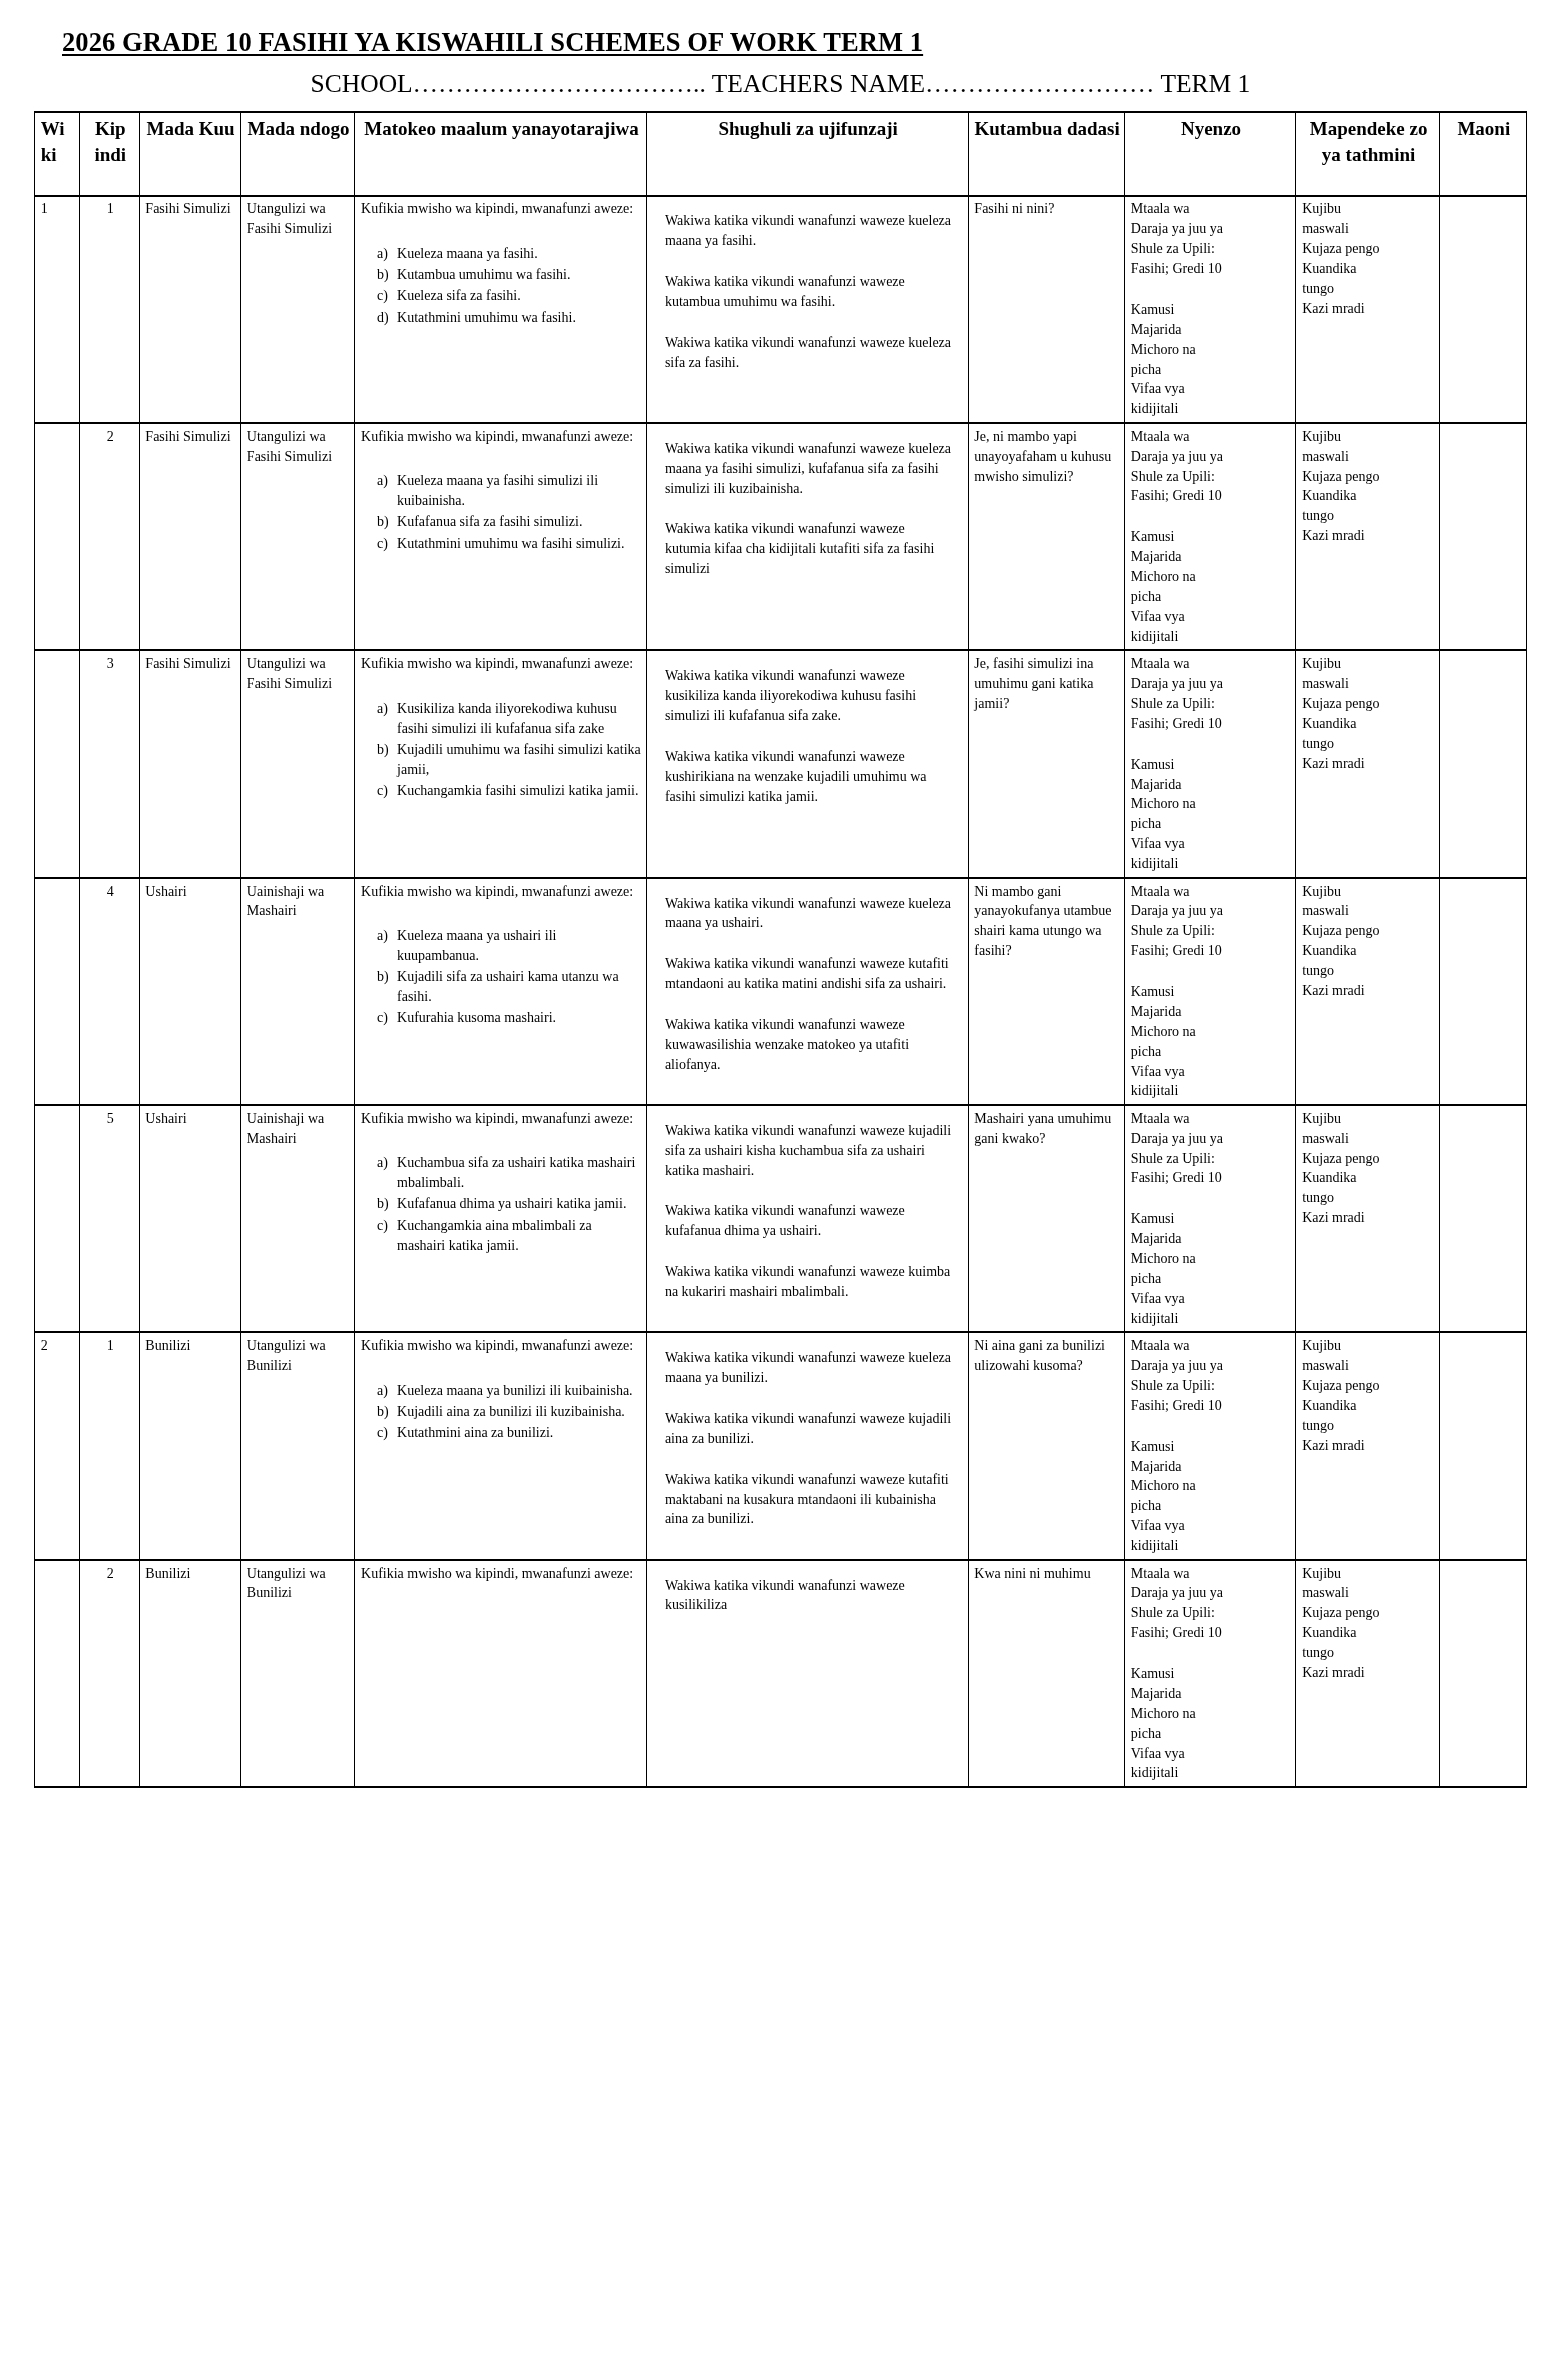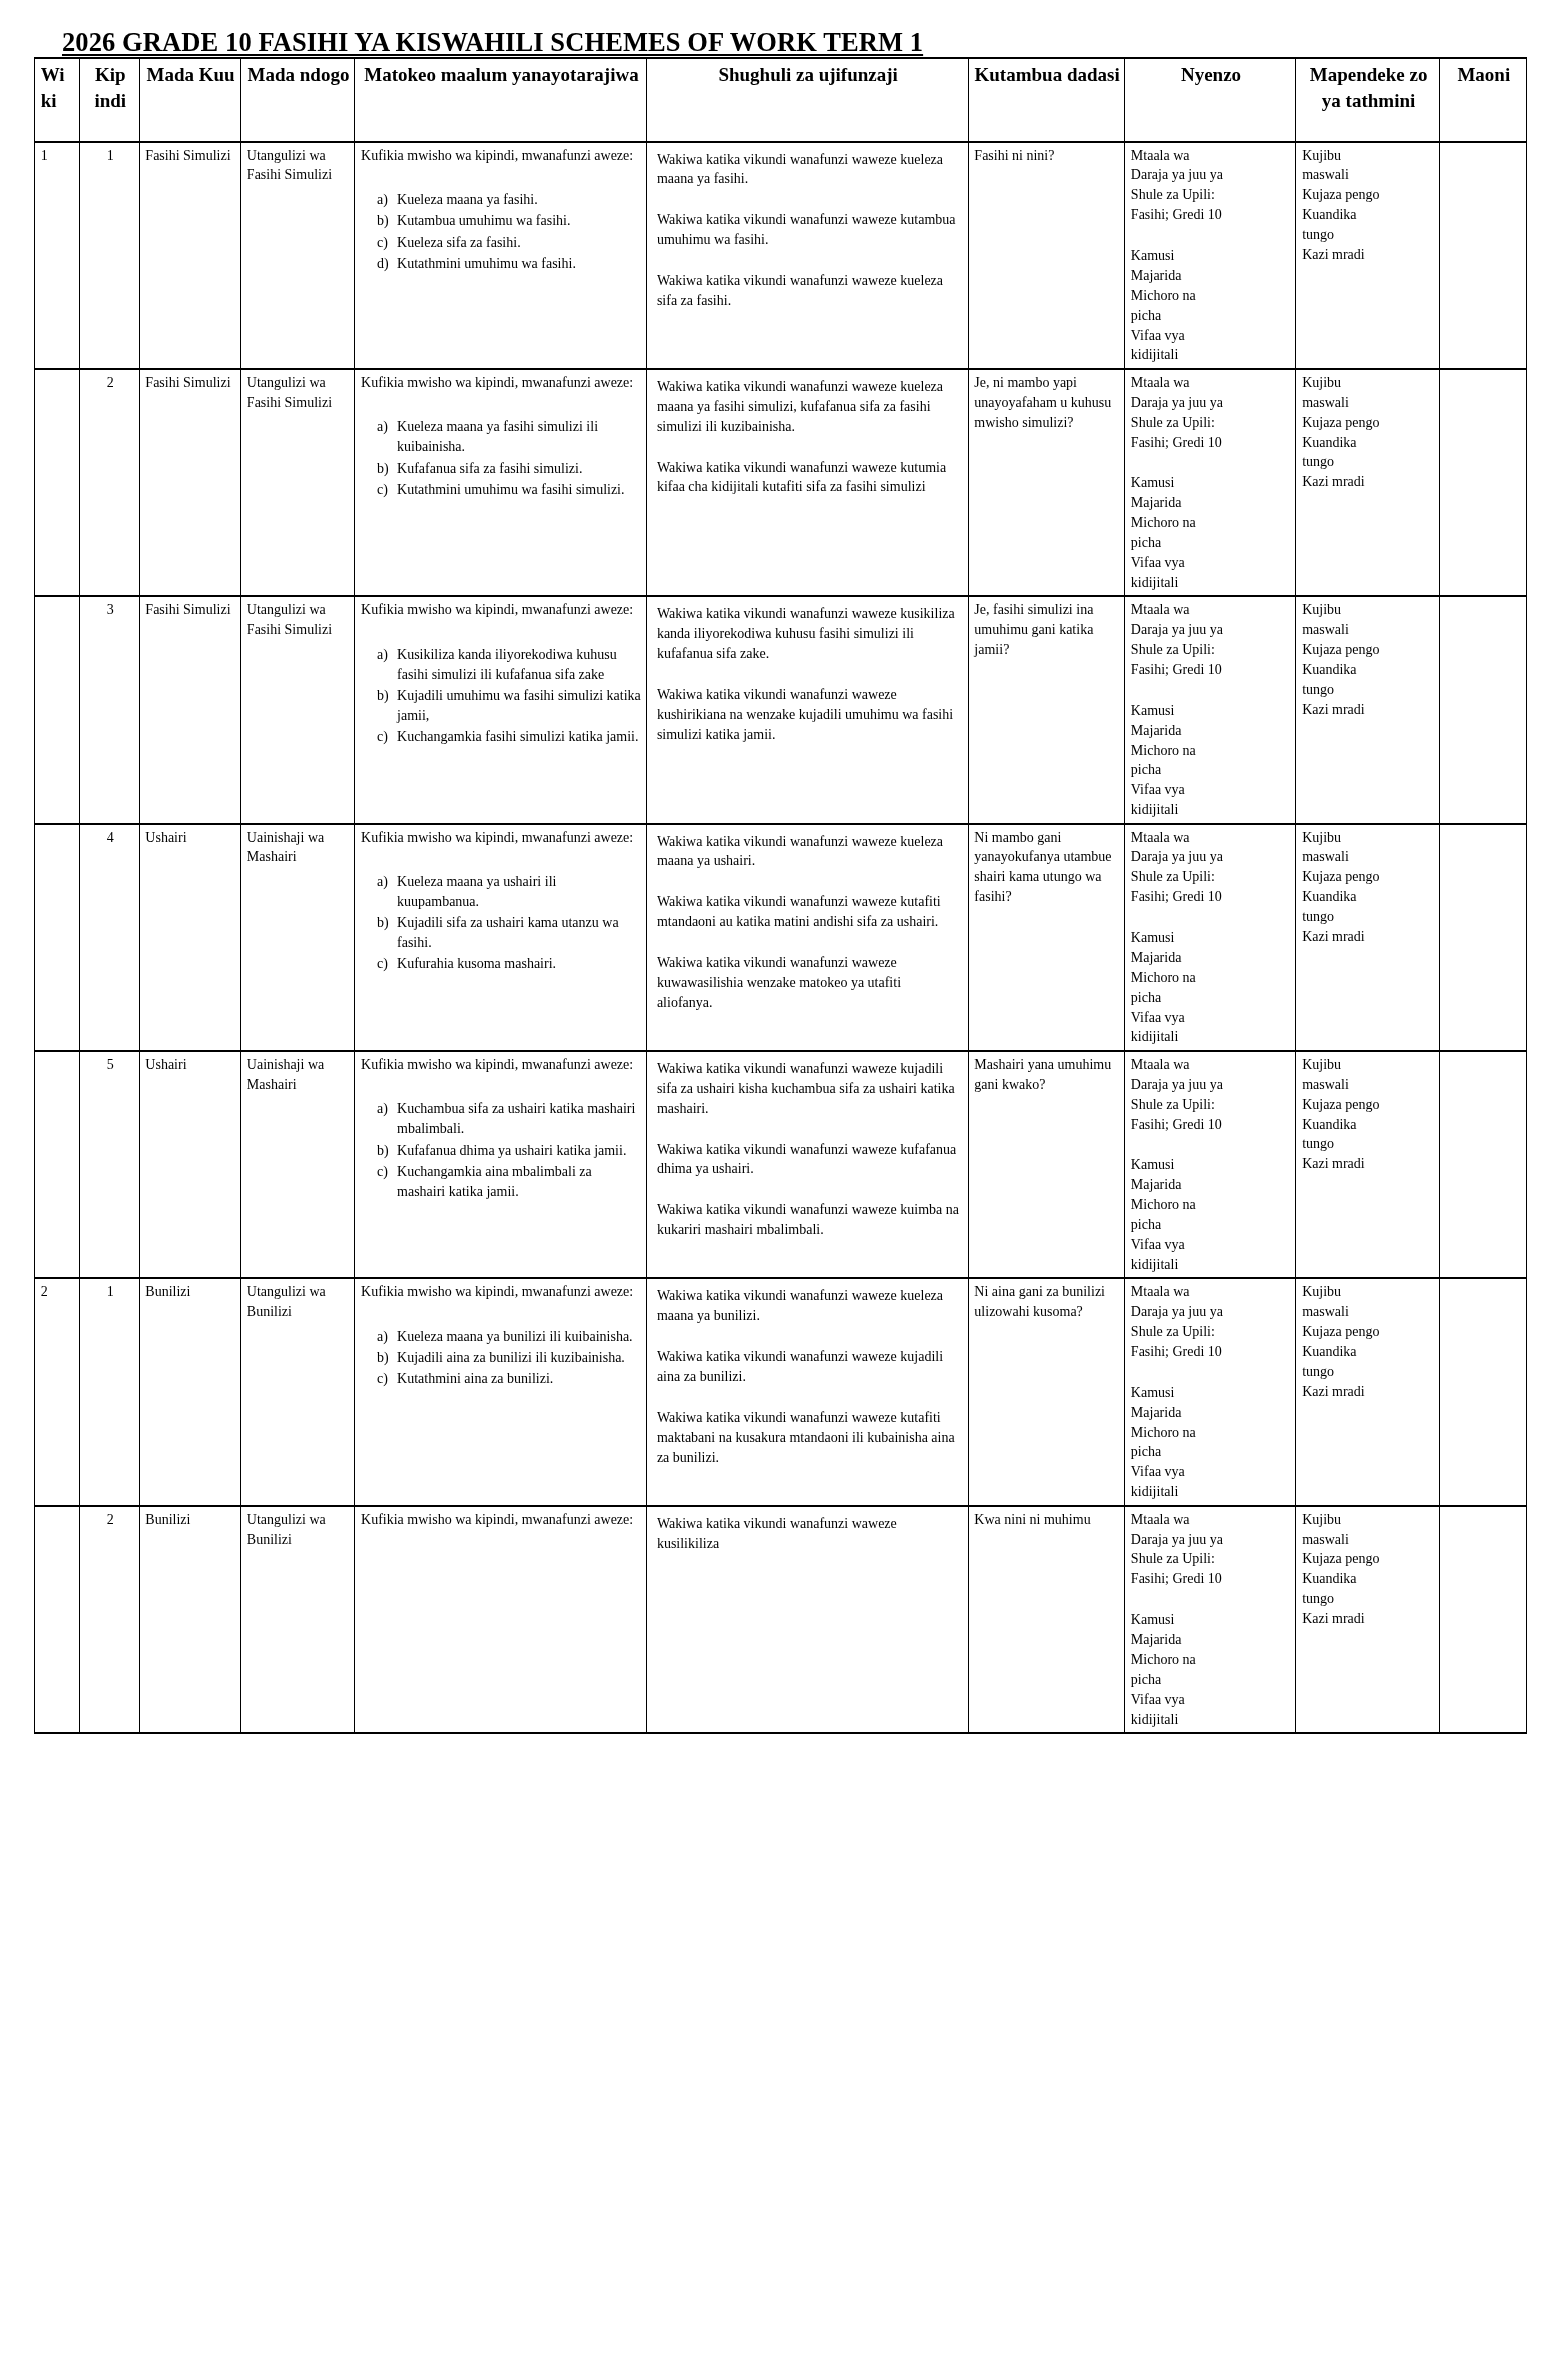--- a/index.html
+++ b/index.html
@@ -90,37 +90,38 @@
     padding: 0;
   }
   ol.outcomes li .mk {
     width: 36px;
     flex: 0 0 36px;
     padding-left: 16px;
     box-sizing: border-box;
   }
   ol.outcomes li .tx { flex: 1 1 auto; }
 
-  .para { margin: 4px; font-family: Liberation Serif, serif; }
+  .para { margin: 12px; font-family: Liberation Serif, serif; }
   .para + .para { margin-top: 21px; }
 
   .reslist > div { margin: 0; }
   .reslist .gap { height: 21px; }
 
   .mapend > div { margin: 0; }
 </style>
 </head>
 <body>
 
 <div class="page">
 
   <div class="doc-title">
     <u>2026 GRADE 10 FASIHI YA KISWAHILI SCHEMES OF WORK TERM 1</u>
   </div>
 
+  <div class="subheader">SCHOOL…………………………….. TEACHERS NAME……………………… TERM 1</div>
 
   <table class="scheme">
     <thead>
       <tr>
         <th class="c-wiki">Wi ki</th>
         <th class="c-kipindi">Kip indi</th>
         <th class="c-madakuu">Mada Kuu</th>
         <th class="c-madandogo">Mada ndogo</th>
         <th class="c-matokeo">Matokeo maalum yanayotarajiwa</th>
         <th class="c-shughuli">Shughuli za ujifunzaji</th>

